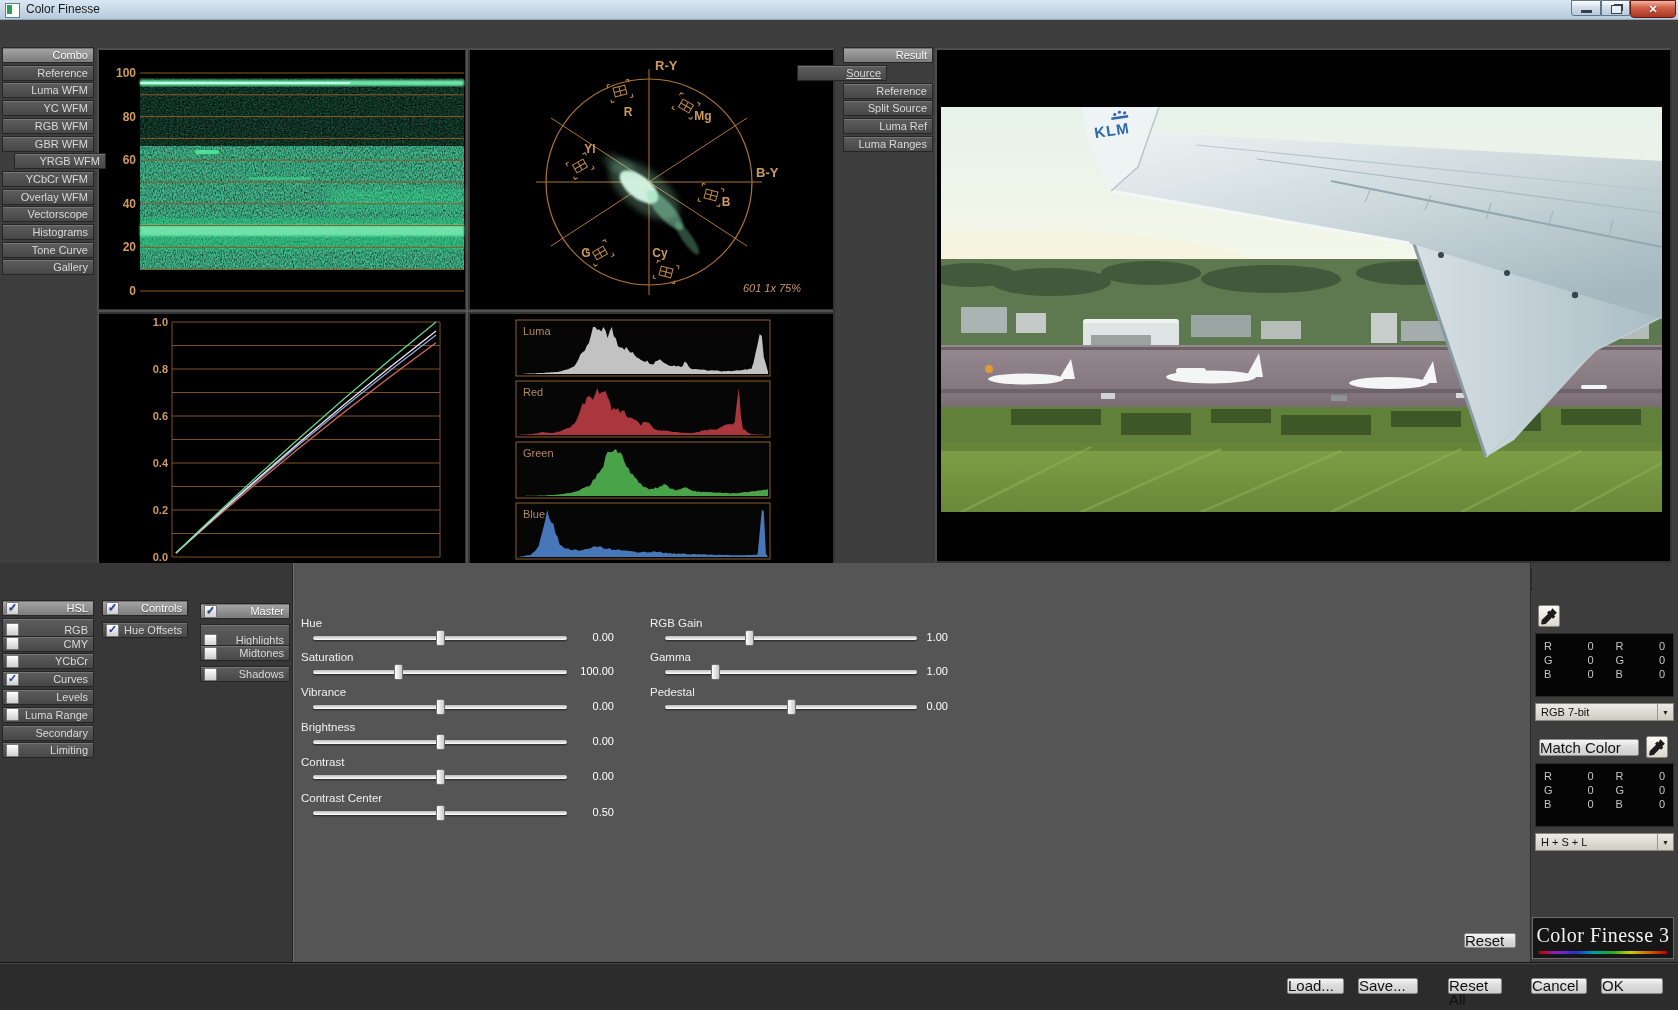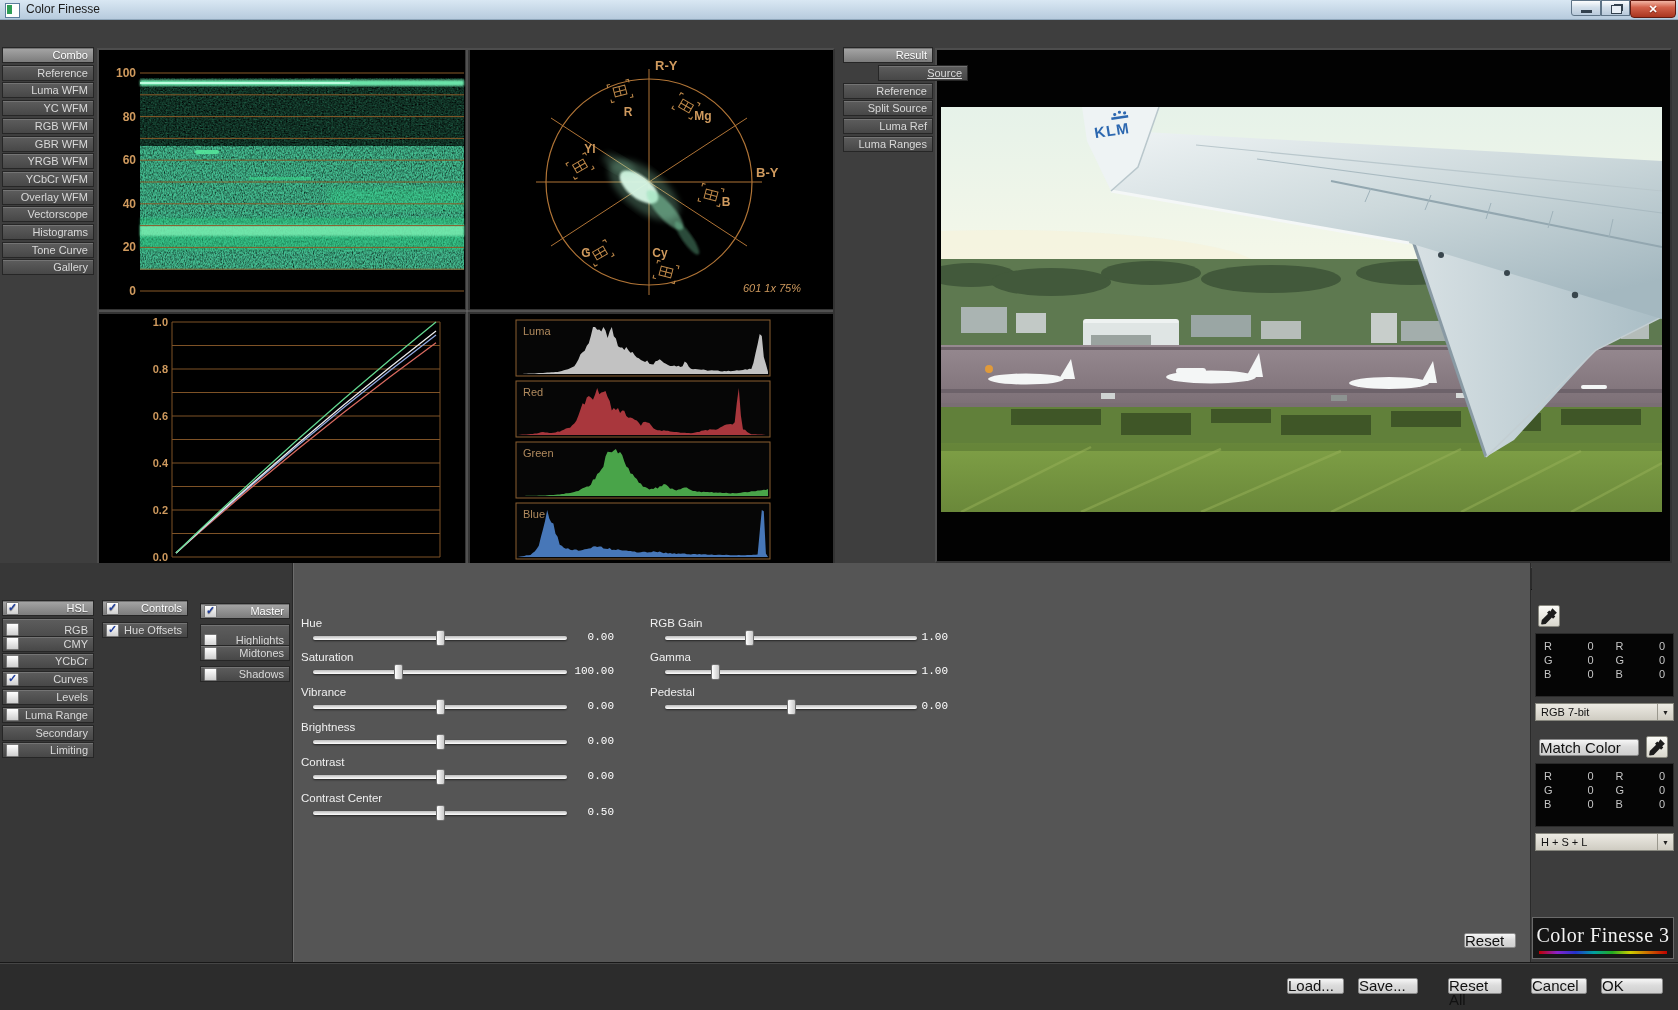--- a/index.html
+++ b/index.html
@@ -49,21 +49,21 @@
   
   .lower-left{position:absolute;left:0;top:563px;width:292px;height:399px;background:#373737;border-right:1px solid #262626;}
   .sliders-panel{position:absolute;left:293px;top:563px;width:1238px;height:399px;background:#555555;
                  border-left:1px solid #6c6c6c;border-right:1px solid #2a2a2a;box-sizing:border-box;}
   .right-panel{position:absolute;left:1532px;top:563px;width:146px;height:399px;background:#3d3d3d;}
   .bottom-bar{position:absolute;left:0;top:962px;width:1678px;height:48px;background:#2c2c2c;border-top:1px solid #181818;box-shadow:inset 0 1px 0 #454545;}
   .sl-label{position:absolute;font-size:11.5px;color:#f0f0f0;white-space:nowrap;}
   .sl-track{position:absolute;height:4px;border-radius:2px;background:linear-gradient(#bdbdbd,#ffffff);box-shadow:0 1px 2px rgba(0,0,0,.55);cursor:pointer;}
   .sl-thumb{position:absolute;width:9px;height:16px;background:linear-gradient(90deg,#ffffff,#c9c9c9);
             border:1px solid #6f6f6f;border-radius:2px;box-sizing:border-box;cursor:pointer;}
-  .sl-value{position:absolute;font-size:11px;color:#fff;text-align:right;font-family:Liberation Mono, monospace;}
+  .sl-value{position:absolute;font-size:11px;color:#fff;text-align:right;}
   .win-btn{position:absolute;box-sizing:border-box;background:linear-gradient(#f6f6f6,#dcdcdc 45%,#cfcfcf);
            border:1px solid #8a8a8a;border-radius:2px;font-size:15px;color:#111;text-align:left;cursor:pointer;}
   
   .tool-btn{position:absolute;width:22px;height:22px;background:linear-gradient(#fbfbf7,#d9d7cd);
             border:1px solid #88887f;border-radius:2px;box-sizing:border-box;cursor:pointer;}
   .ci-box{position:absolute;width:139px;height:64px;background:#050505;border:1px solid #2a2a2a;box-sizing:border-box;
           padding:5px 8px 0 8px;}
   .ci-row{display:flex;font-size:11px;color:#c6c6c6;line-height:14px;}
   .ci-a{width:14px;} .ci-b{flex:1;text-align:right;} .ci-c{width:14px;margin-left:22px;} .ci-d{flex:1;text-align:right;}
   .dd{position:absolute;width:139px;height:18px;background:linear-gradient(#eceae3,#cfccc2);
@@ -532,21 +532,21 @@
     </div>
     <div class="tab-btn" style="left: 2px; top: 100.1px; width: 92px; height: 16px;">
       <div class="tab-lbl">YC WFM</div>
     </div>
     <div class="tab-btn" style="left: 2px; top: 117.8px; width: 92px; height: 16px;">
       <div class="tab-lbl">RGB WFM</div>
     </div>
     <div class="tab-btn" style="left: 2px; top: 135.5px; width: 92px; height: 16px;">
       <div class="tab-lbl">GBR WFM</div>
     </div>
-    <div class="tab-btn" style="left: 2px; top: 153.2px; width: 92px; height: 16px; align-items: center;">
+    <div class="tab-btn" style="left: 14px; top: 153.2px; width: 92px; height: 16px; align-items: center;">
       <div class="tab-lbl">YRGB WFM</div>
     </div>
     <div class="tab-btn" style="left: 2px; top: 170.9px; width: 92px; height: 16px;">
       <div class="tab-lbl">YCbCr WFM</div>
     </div>
     <div class="tab-btn" style="left: 2px; top: 188.6px; width: 92px; height: 16px;">
       <div class="tab-lbl">Overlay WFM</div>
     </div>
     <div class="tab-btn" style="left: 2px; top: 206.3px; width: 92px; height: 16px;">
       <div class="tab-lbl">Vectorscope</div>
@@ -556,21 +556,21 @@
     </div>
     <div class="tab-btn" style="left: 2px; top: 241.7px; width: 92px; height: 16px;">
       <div class="tab-lbl">Tone Curve</div>
     </div>
     <div class="tab-btn" style="left: 2px; top: 259.4px; width: 92px; height: 16px;">
       <div class="tab-lbl">Gallery</div>
     </div>
     <div class="tab-btn selected" style="left: 843px; top: 47px; width: 90px; height: 16px;">
       <div class="tab-lbl">Result</div>
     </div>
-    <div class="tab-btn" style="left: 878px; top: 64.8px; width: 90px; height: 16px; text-decoration: underline;">
+    <div class="tab-btn" style="left: 797px; top: 64.8px; width: 90px; height: 16px; text-decoration: underline;">
       <div class="tab-lbl">Source</div>
     </div>
     <div class="tab-btn" style="left: 843px; top: 82.6px; width: 90px; height: 16px;">
       <div class="tab-lbl">Reference</div>
     </div>
     <div class="tab-btn" style="left: 843px; top: 100.4px; width: 90px; height: 16px;">
       <div class="tab-lbl">Split Source</div>
     </div>
     <div class="tab-btn" style="left: 843px; top: 118.2px; width: 90px; height: 16px;">
       <div class="tab-lbl">Luma Ref</div>

